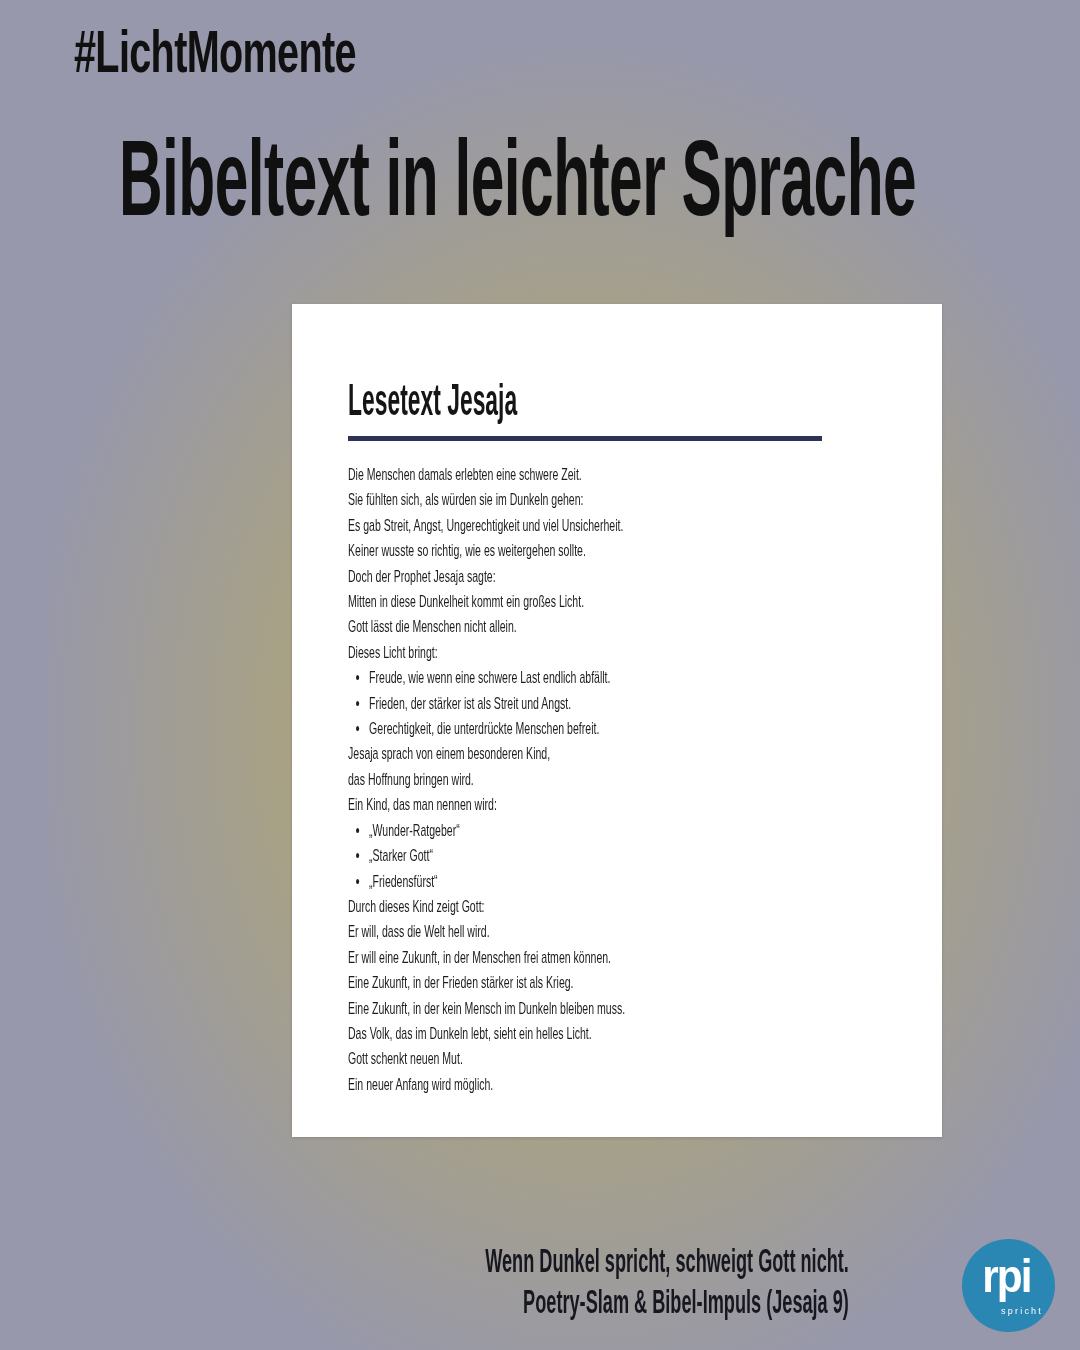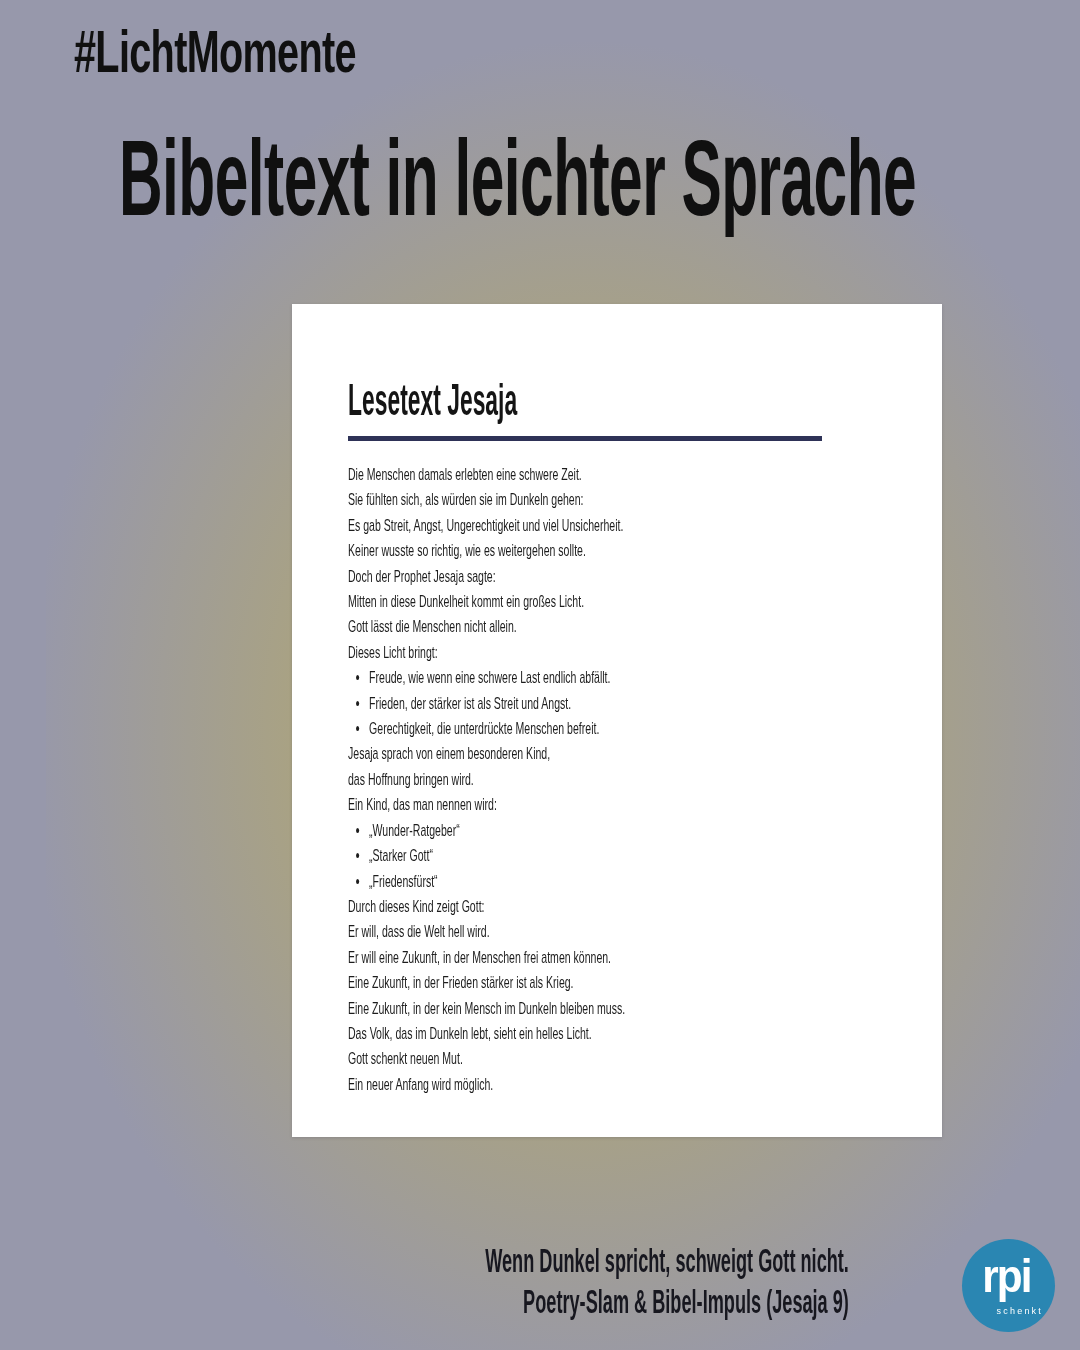--- a/index.html
+++ b/index.html
@@ -180,16 +180,16 @@
     </div>
   </div>
 
   <div class="footer">
     <div class="footer-line">Wenn Dunkel spricht, schweigt Gott nicht.</div>
     <div class="footer-line">Poetry-Slam &amp; Bibel-Impuls (Jesaja 9)</div>
   </div>
 
   <div class="logo">
     <div class="logo-text">rpi</div>
-    <div class="logo-sub">schenkt</div>
+    <div class="logo-sub">spricht</div>
   </div>
 
 </div>
 
 </body></html>

